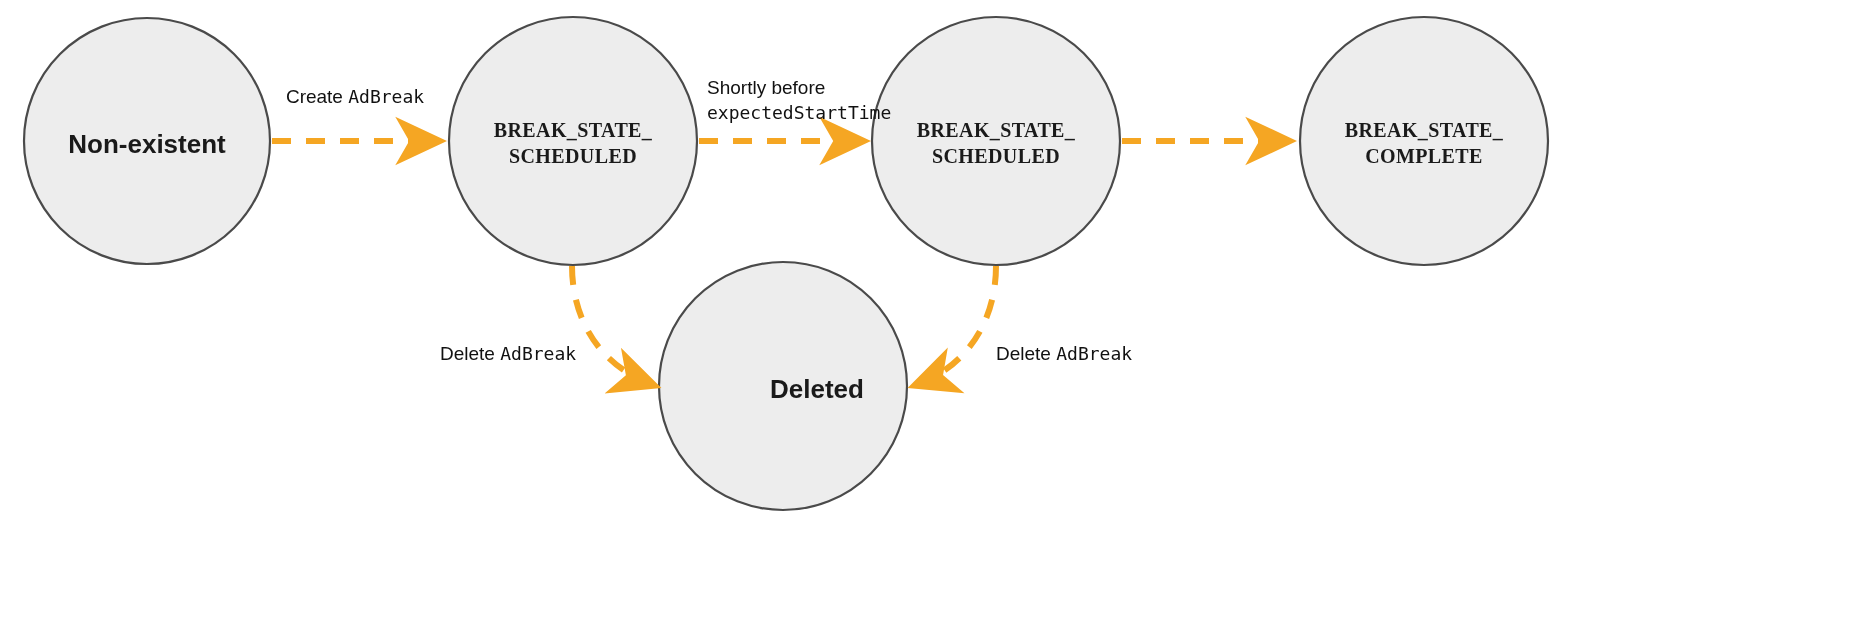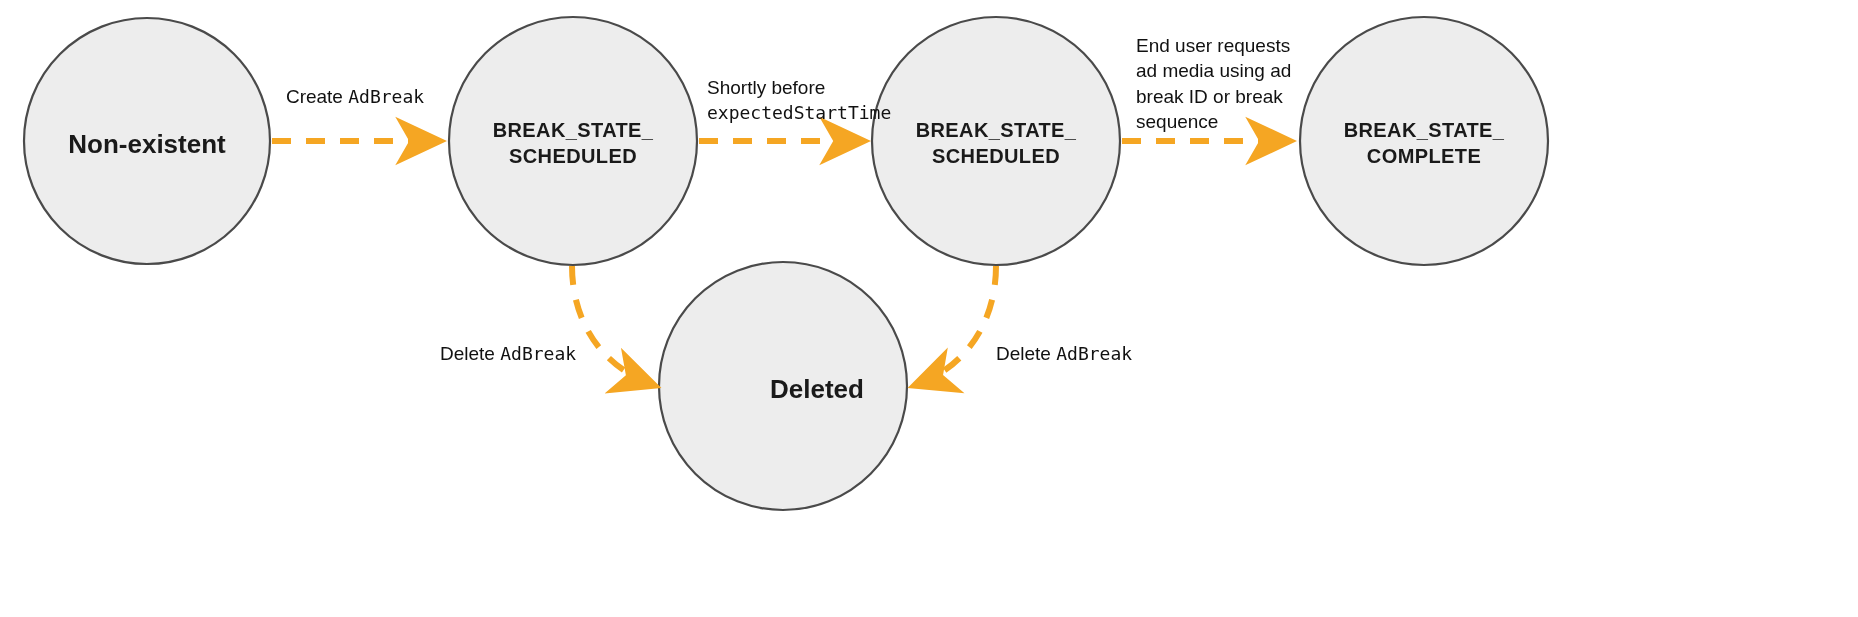--- a/index.html
+++ b/index.html
@@ -34,21 +34,21 @@
   .node-label {
     position: absolute;
     text-align: center;
     font-weight: bold;
     color: #1a1a1a;
     line-height: 1.28;
     pointer-events: none;
     white-space: pre-line;
   }
   .node-label.mono {
-    font-family: Liberation Sans, sans-serif;
+    font-family: Liberation Serif, serif;
     font-size: 20px;
     letter-spacing: 0.4px;
   }
   .node-label.sans {
     font-family: "Liberation Sans", sans-serif;
     font-size: 26px;
   }
   .edge-label {
     position: absolute;
     color: #111111;
@@ -106,19 +106,18 @@
   <div class="node-label mono" style="left:876px; top:118px; width:240px;"><span>BREAK_STATE_</span><br><span>SCHEDULED</span></div>
 
   <div class="node-label mono" style="left:1304px; top:118px; width:240px;"><span>BREAK_STATE_</span><br><span>COMPLETE</span></div>
 
   <div class="node-label sans" style="left:717px; top:373px; width:200px;">Deleted</div>
 
   <div class="edge-label sans center" style="left:275px; top:84px; width:160px;"><span>Create </span><span class="mixed-mono">AdBreak</span></div>
 
   <div class="edge-label sans left" style="left:707px; top:75px; width:210px;"><span>Shortly before</span><br><span class="mixed-mono">expectedStartTime</span></div>
 
-  <div class="edge-label sans left" style="left:1136px; top:33px; width:180px;"><span>End user requests</span><br><span>ad media using ad</span><br><span>break ID or break</span><br><span>sequence</span></div>
 
   <div class="edge-label sans left" style="left:440px; top:341px; width:200px;"><span>Delete </span><span class="mixed-mono">AdBreak</span></div>
 
   <div class="edge-label sans left" style="left:996px; top:341px; width:200px;"><span>Delete </span><span class="mixed-mono">AdBreak</span></div>
 
 </div>
 
 </body></html>

